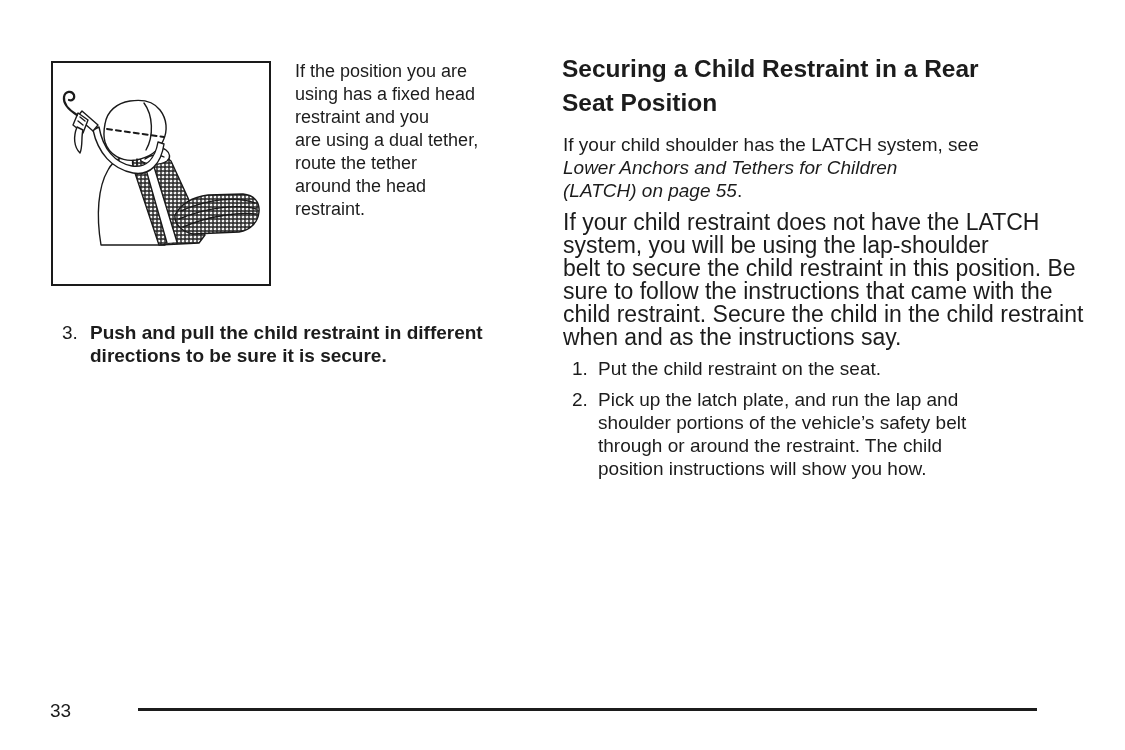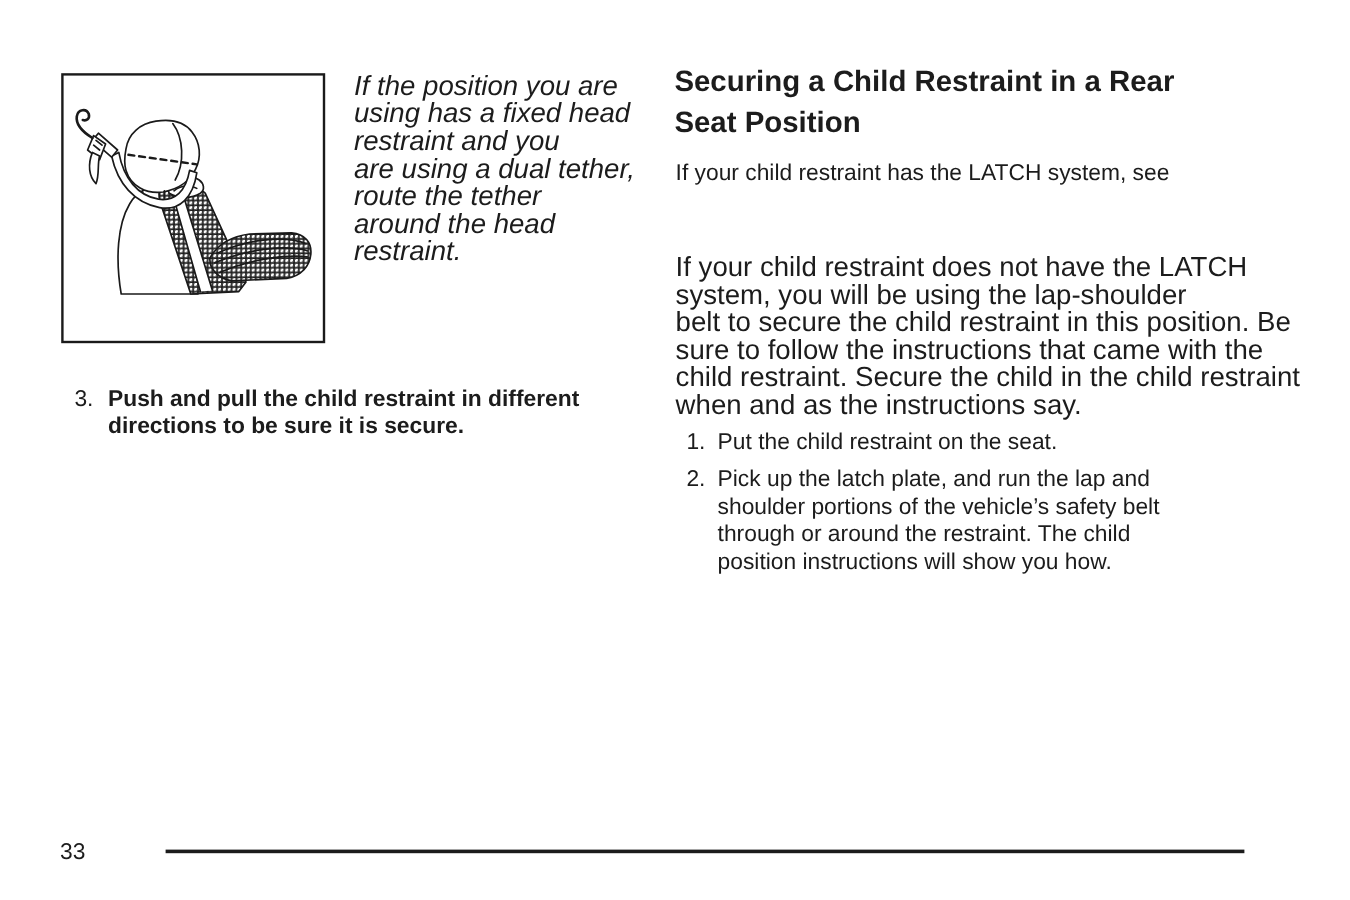--- a/index.html
+++ b/index.html
@@ -13,21 +13,21 @@
 
   
   .figure-box {
     position:absolute; left:51px; top:61px; width:216px; height:221px;
     border:2.5px solid #1a1a1a; background:#fff; box-sizing:content-box;
   }
   .figure-box svg { display:block; width:100%; height:100%; }
 
   .figure-caption {
     position:absolute; left:295px; top:60px; width:245px;
-    font-size:23px; line-height:23px;font-style:italic;
+    font-size:18px; line-height:23px;
   }
 
   
   .step { position:absolute; display:flex; font-size:19px; line-height:23px; }
   .step .num { flex:0 0 auto; }
   .step .txt { flex:0 0 auto; }
   #step3 { left:62px;  top:321px; } #step3 .num { width:28px; } #step3 .txt { width:430px;font-weight:bold; }
   #step1 { left:572px; top:357px; } #step1 .num { width:26px; } #step1 .txt { width:460px; }
   #step2 { left:572px; top:388px; } #step2 .num { width:26px; } #step2 .txt { width:460px; }
 
@@ -107,21 +107,23 @@
   <div class="step" id="step3">
     <span class="num">3.</span>
     <span class="txt pre">Push and pull the child restraint in different
 directions to be sure it is secure.</span>
   </div>
 
   <h1 class="heading pre">Securing a Child Restraint in a Rear
 Seat Position</h1>
 
   <p class="para1">
-    <span class="blk">If your child restraint has the LATCH system, see</span>
+    <span class="blk">If your child shoulder has the LATCH system, see</span>
+    <span class="blk"><em class="pre">Lower Anchors and Tethers for Children
+(LATCH) on page 55</em><span>.</span></span>
   </p>
 
   <p class="para2 pre">If your child restraint does not have the LATCH
 system, you will be using the lap-shoulder
 belt to secure the child restraint in this position. Be
 sure to follow the instructions that came with the
 child restraint. Secure the child in the child restraint
 when and as the instructions say.</p>
 
   <div class="step" id="step1">

